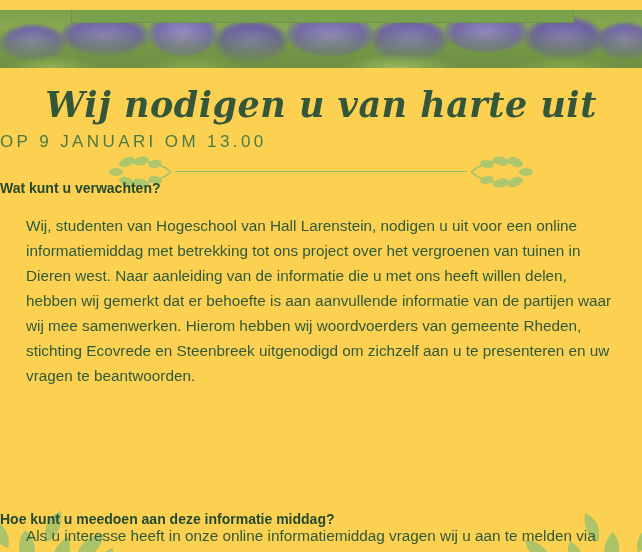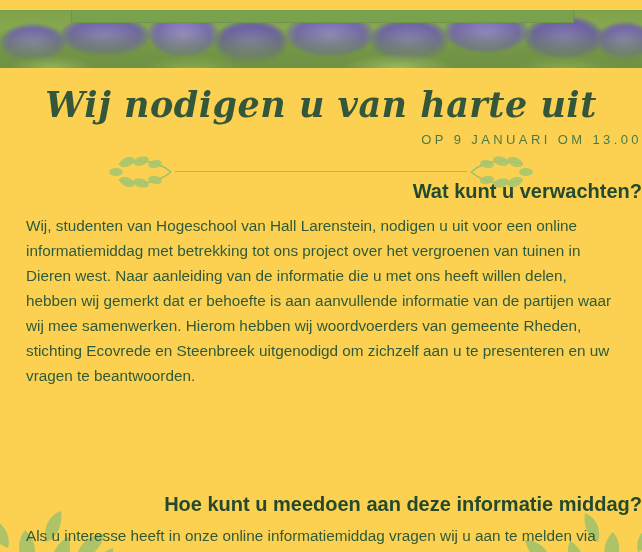--- a/index.html
+++ b/index.html
@@ -102,23 +102,23 @@
     font-weight: 700;
     font-size: 35px;
     letter-spacing: 0.5px;
     color: #34563a;
   }
 
   .sub-date {
     position: absolute;
     top: 64px;
     left: 0; right: 0;
-    text-align: right;
-    font-family: "Liberation Sans", sans-serif;
-    font-size: 13px;
+    text-align: left;
+    font-family: "Liberation Sans", sans-serif;
+    font-size: 17px;
     font-weight: 400;
     letter-spacing: 3.4px;
     color: #4c7a45;
   }
 
   
   #ornament-row {
     position: absolute;
     top: 82px;
     left: 0; right: 0;
@@ -137,28 +137,28 @@
     top: 0;
     width: 70px;
     height: 44px;
   }
   #orn-left  { left: 105px; }
   #orn-right { left: 467px; }
 
   .section-head {
     position: absolute;
     left: 0; right: 0;
-    text-align: right;
+    text-align: left;
     font-family: "Liberation Sans", sans-serif;
     font-weight: 700;
-    font-size: 20px;
+    font-size: 14px;
     color: #23492e;
   }
   #head-1 { top: 112px; }
-  #head-2 { top: 425px; }
+  #head-2 { top: 443px; }
 
   .para {
     position: absolute;
     left: 26px;
     width: 590px;
     text-align: left;
     font-family: "Liberation Sans", sans-serif;
     font-size: 15.3px;
     line-height: 25px;
     color: #2f5a39;

